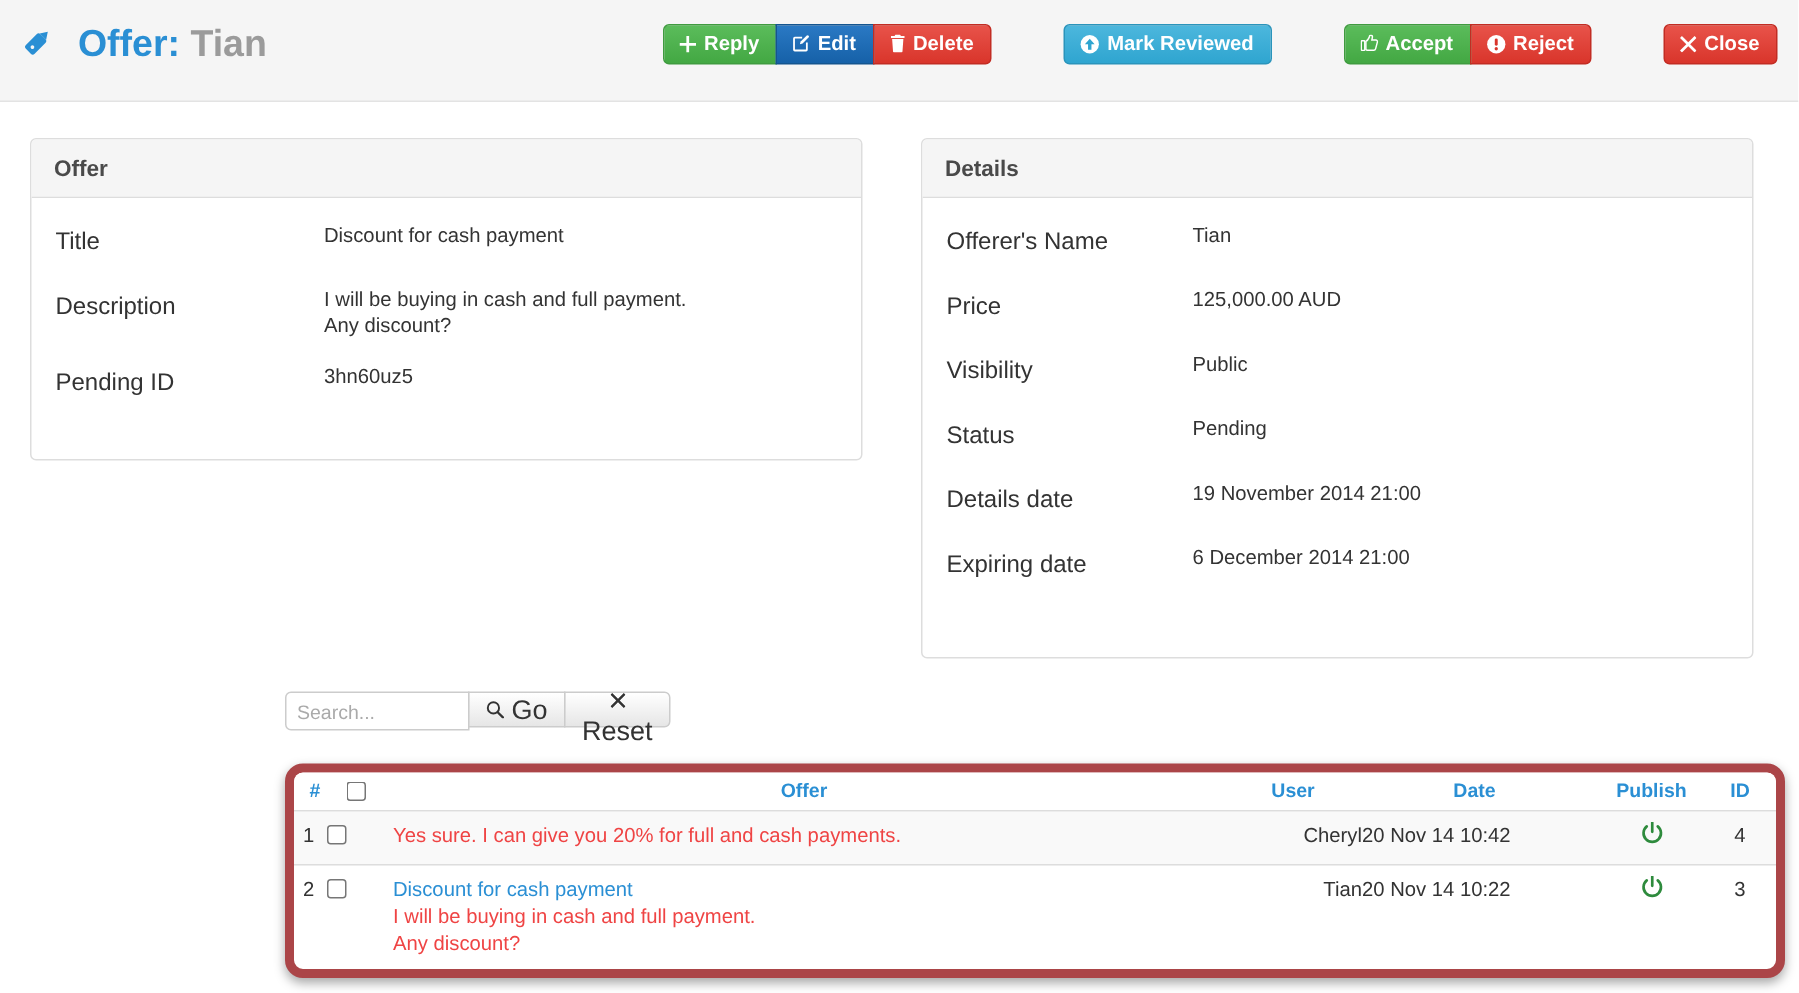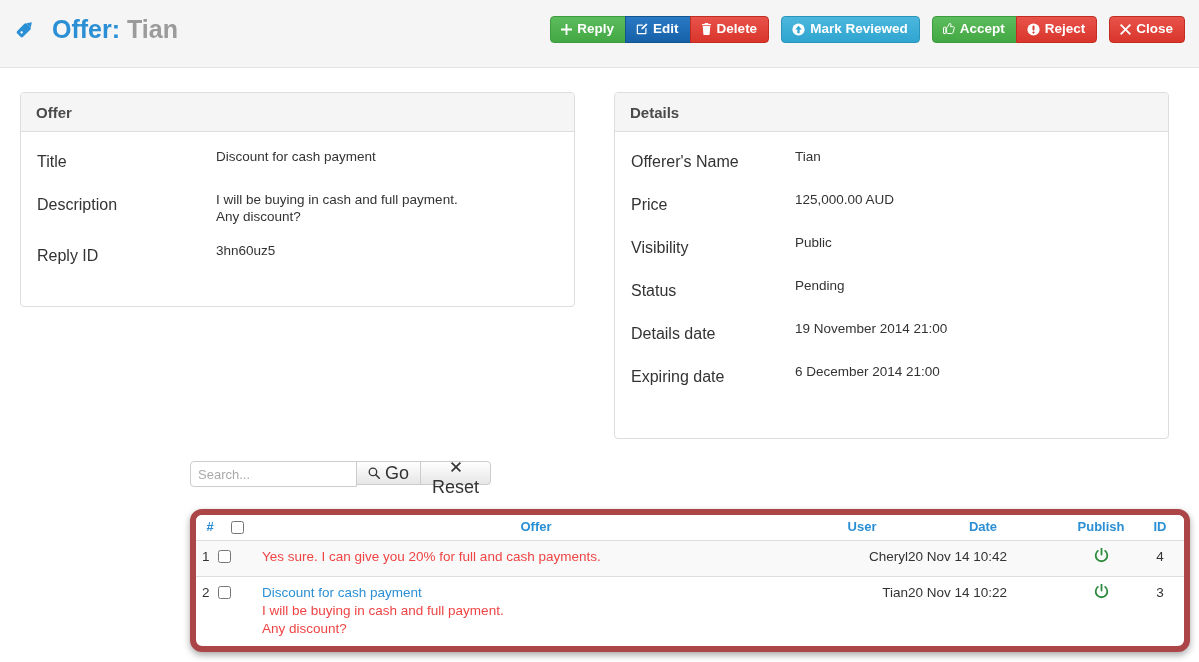--- a/index.html
+++ b/index.html
@@ -34,20 +34,21 @@
   }
   .title-main { color: #2a8fd4; }
   .title-colon { color: #2a8fd4; }
   .title-sub { color: #9b9b9b; font-weight: bold; }
 
   .btn-toolbar {
     position: absolute;
     right: 14px; top: 16px;
     display: flex;
     align-items: flex-start;
+    gap: 36px;
   }
   .btn-group { display: flex; }
   .btn-group + .btn-group { margin-left: 12px; }
   .btn {
     font-family: "Liberation Sans", sans-serif;
     font-size: 13.5px;
     font-weight: bold;
     line-height: 1;
     color: #ffffff;
     padding: 7px 11px 8px 10px;
@@ -109,21 +110,21 @@
   .panel-offer .dl-term { width: 195px; }
   .panel-details .dl-term { width: 180px; }
 
   
   .search-wrap {
     position: absolute;
     left: 190px; top: 461px;
     display: flex;
   }
   .search-input {
-    width: 167px;
+    width: 123px;
     height: 26px;
     font-family: "Liberation Sans", sans-serif;
     font-size: 13px;
     color: #555;
     padding: 3px 7px;
     border: 1px solid #cccccc;
     border-radius: 4px 0 0 4px;
     background: #fff;
     outline: none;
   }
@@ -311,21 +312,21 @@
       <div class="dl-def">Discount for cash payment</div>
     </div>
 
     <div class="dl-row">
       <div class="dl-term">Description</div>
       <div class="dl-def" style="white-space:pre-line;">I will be buying in cash and full payment.
 Any discount?</div>
     </div>
 
     <div class="dl-row">
-      <div class="dl-term">Reply ID</div>
+      <div class="dl-term">Pending ID</div>
       <div class="dl-def">3hn60uz5</div>
     </div>
 
   </div>
 </div>
 
 <div class="panel panel-details" style="left:614px; top:92px; width:555px; height:347px;">
   <div class="panel-heading">Details</div>
   <div class="panel-body">
 

